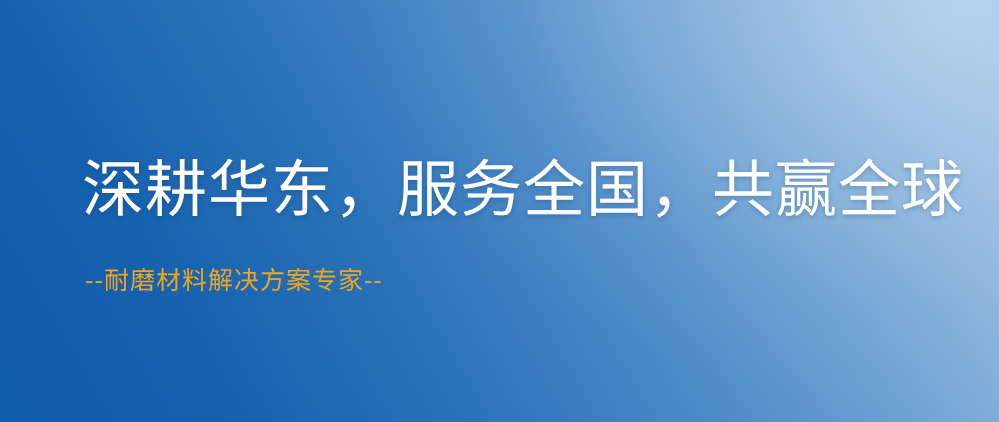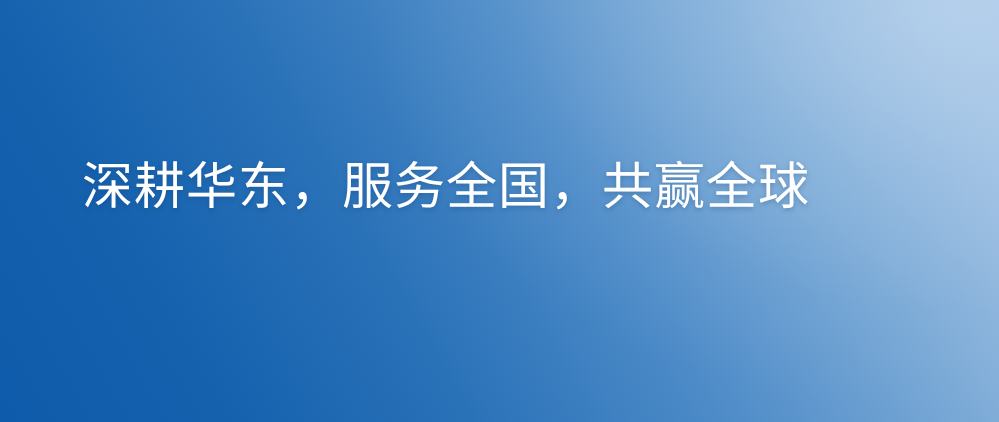--- a/index.html
+++ b/index.html
@@ -38,24 +38,24 @@
                 rgba(170, 202, 232, 0.40) 32%,
                 rgba(150, 190, 225, 0.12) 58%,
                 rgba(0, 0, 0, 0) 78%);
   }
 
   .layer { position: absolute; z-index: 2; }
 
   
   #headline {
     left: 82px;
-    top: 148px;
+    top: 156px;
     color: #ffffff;
-    font-family: Liberation Serif, serif;
-    font-size: 51px;
+    font-family: Liberation Mono, monospace;
+    font-size: 62px;
     line-height: 78px;
     letter-spacing: 1px;
     white-space: nowrap;
     text-shadow: 0 2px 5px rgba(10, 50, 100, 0.28);
   }
 
   
   #subtitle {
     left: 85px;
     top: 264px;
@@ -77,15 +77,16 @@
 
   #logo svg { display: block; }
 </style>
 </head>
 <body>
 
 <div id="banner">
 
   <div class="layer" id="headline">深耕华东，服务全国，共赢全球</div>
 
+  <div class="layer" id="subtitle">--耐磨材料解决方案专家--</div>
 
 
 </div>
 
 </body></html>

